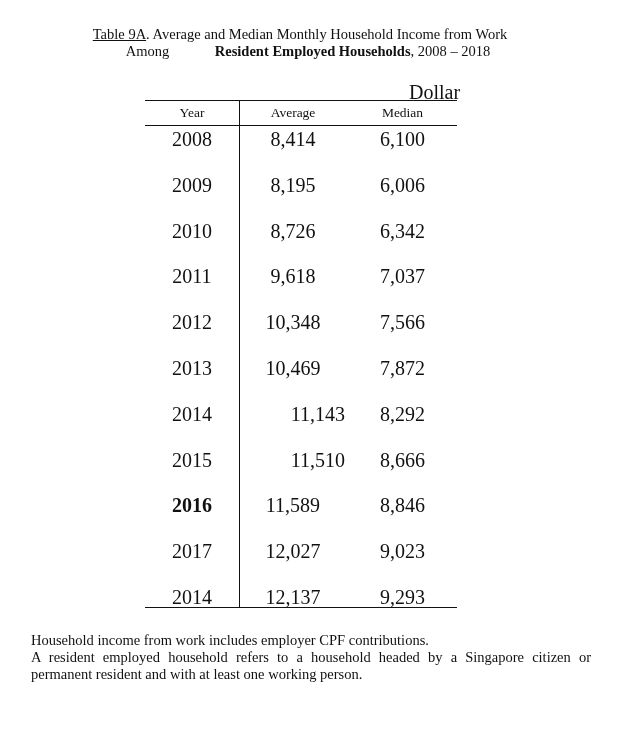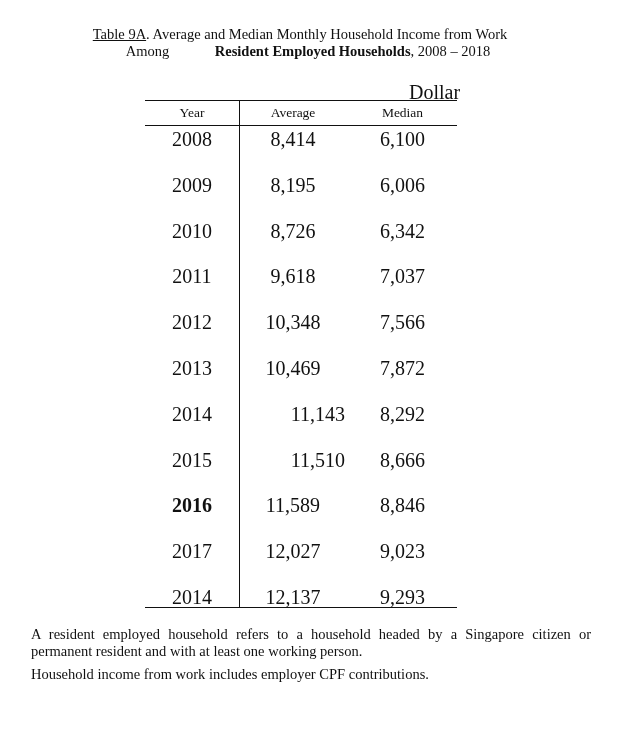--- a/index.html
+++ b/index.html
@@ -132,15 +132,15 @@
     <div class="cell c-med" style="top: 394.4px;">8,846</div>
     <div class="cell c-year" style="top: 440.2px;">2017</div>
     <div class="cell c-avg" style="top: 440.2px;">12,027</div>
     <div class="cell c-med" style="top: 440.2px;">9,023</div>
     <div class="cell c-year" style="top: 486px;">2014</div>
     <div class="cell c-avg" style="top: 486px;">12,137</div>
     <div class="cell c-med" style="top: 486px;">9,293</div>
   </div>
 
 <div class="notes">
+  <p class="note-text note2">Household income from work includes employer CPF contributions.</p>
   <p class="note-text">A resident employed household refers to a household headed by a Singapore citizen or permanent resident and with at least one working person.</p>
-  <p class="note-text note2">Household income from work includes employer CPF contributions.</p>
 </div>
 
 </body></html>

